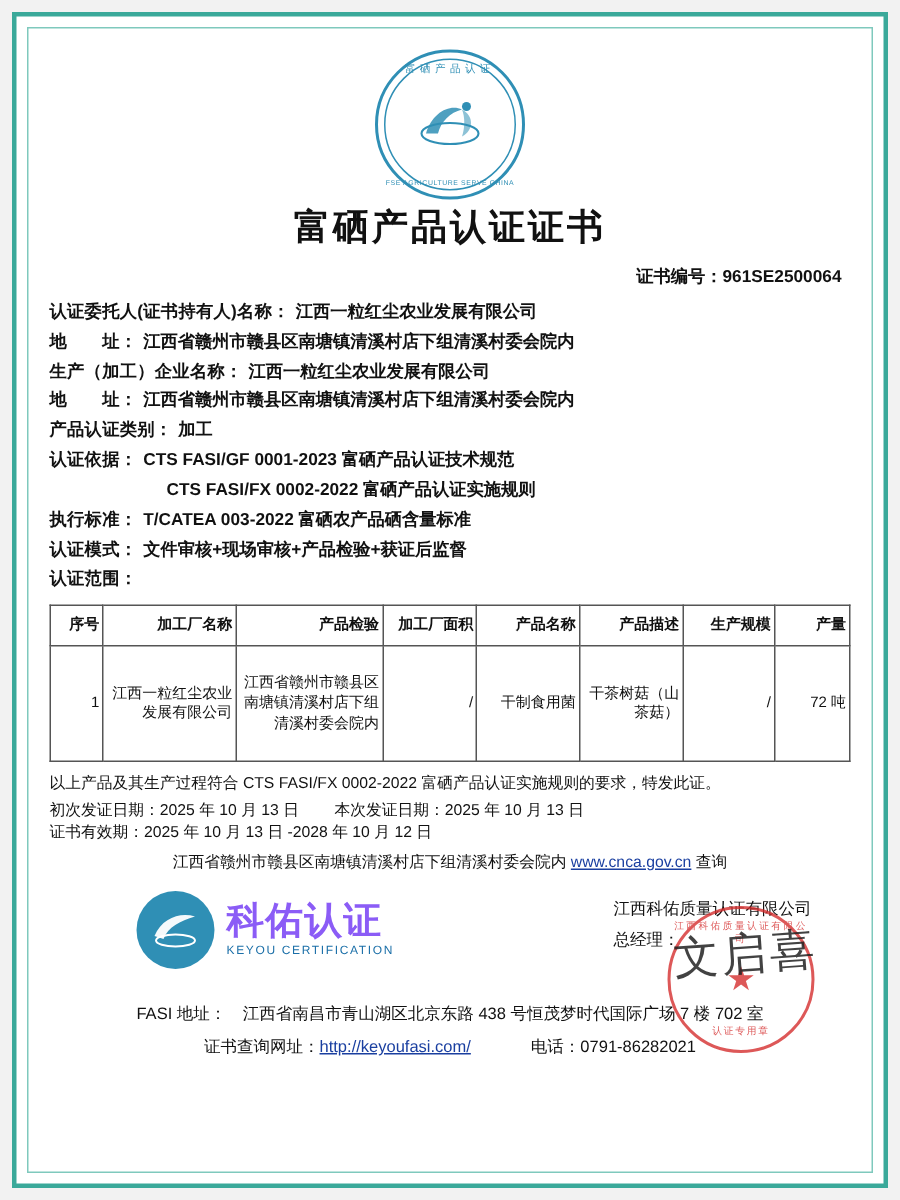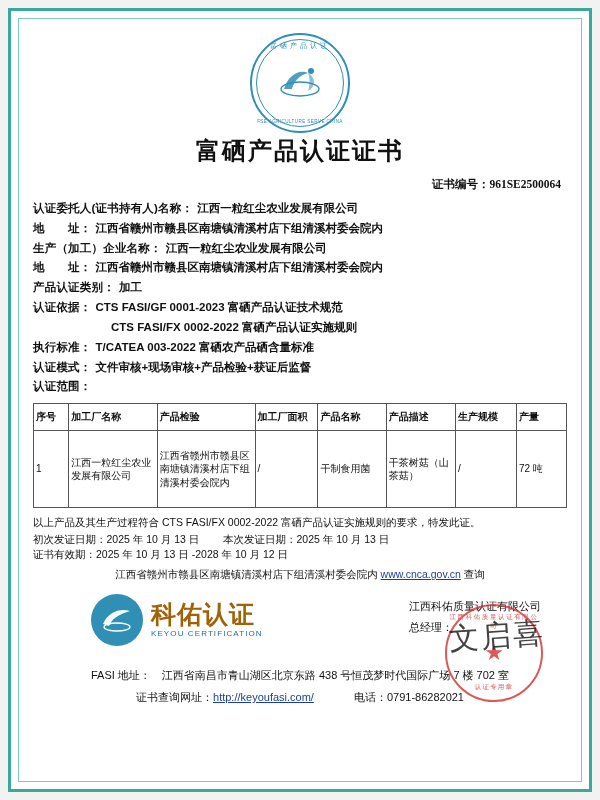--- a/index.html
+++ b/index.html
@@ -52,39 +52,38 @@
   .title{
     text-align:center;
     font-size:24px;font-weight:bold;color:#111;
     letter-spacing:2px;
     margin:2px 0 10px 0;
   }
   .certno{
     text-align:right;
     font-size:11.5px;font-weight:bold;color:#111;
     margin:0 6px 8px 0;
-    font-family:Liberation Serif, serif;
   }
   
   .rows{font-size:11.5px;color:#111;line-height:1.55;}
   .row{display:flex;align-items:flex-start;margin-bottom:2px;}
   .lbl{
     font-weight:bold;white-space:nowrap;flex:0 0 auto;
     letter-spacing:.2px;
   }
   .val{font-weight:bold;margin-left:4px;}
   .indent{margin-left:74px;}
   
   table{
     border-collapse:collapse;width:100%;
     margin-top:7px;margin-bottom:6px;
     font-size:10px;color:#111;
   }
   th,td{
-    border:1px solid #555;text-align:left;vertical-align:middle;
+    border:1px solid #555;text-align:right;vertical-align:middle;
     padding:3px 2px;line-height:1.35;
   }
   th{font-weight:bold;height:20px;}
   td.tall{height:70px;}
   
   .stmt{font-size:10.5px;color:#111;line-height:1.7;margin-top:2px;}
   .dates{display:flex;font-size:10.5px;color:#111;margin-top:1px;}
   .dates .d1{flex:0 0 190px;}
   .dates .d2{flex:1 1 auto;}
   .valid{font-size:10.5px;color:#111;margin-top:1px;}
@@ -99,21 +98,21 @@
   .brand-left{
     position:absolute;left:58px;top:6px;display:flex;align-items:center;
   }
   .brand-mark{
     width:52px;height:52px;border-radius:50%;
     background:#2f8fb5;display:flex;align-items:center;justify-content:center;
     margin-right:8px;
   }
   .brand-text{line-height:1.05;}
   .brand-cn{
-    font-size:25px;font-weight:bold;color:#a16207;letter-spacing:1px;
+    font-size:25px;font-weight:bold;color:#8b5cf6;letter-spacing:1px;
   }
   .brand-en{
     font-size:8px;color:#1b6fa8;letter-spacing:1.1px;margin-top:3px;
   }
   .brand-right{
     position:absolute;right:26px;top:8px;text-align:left;
     font-size:11px;color:#111;line-height:1.9;
   }
   .redseal{
     position:absolute;right:24px;top:16px;

